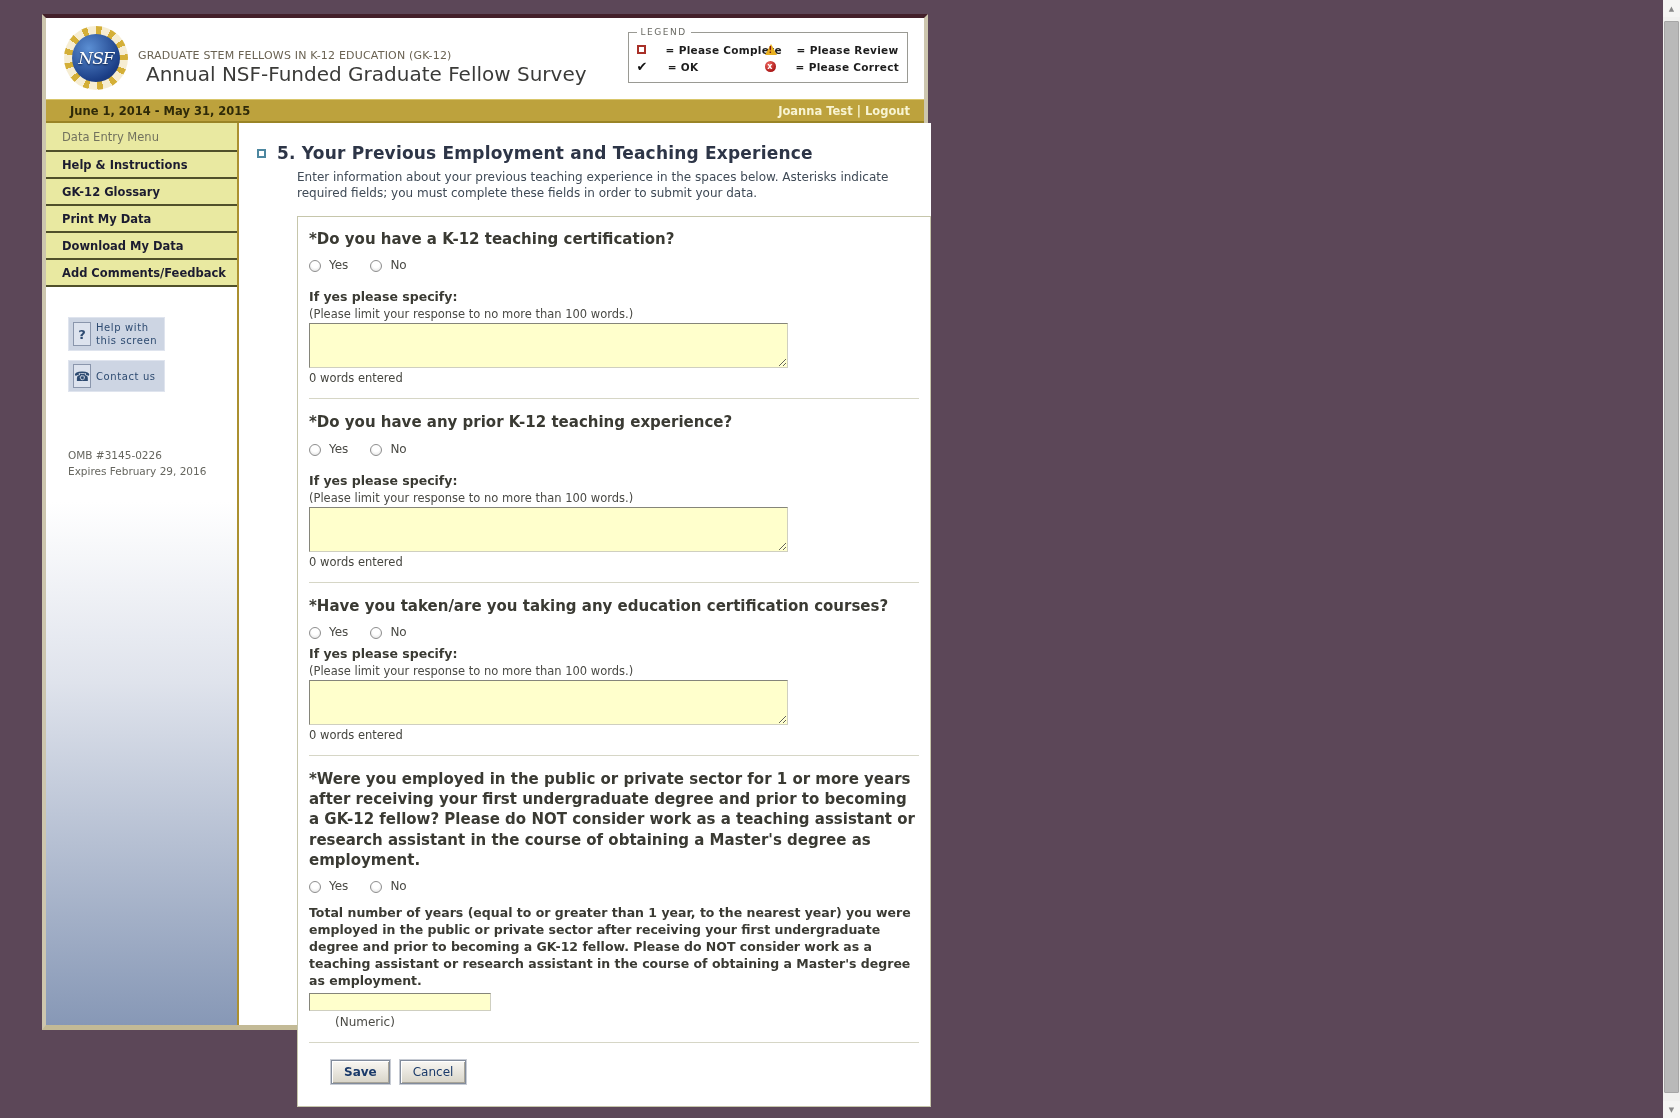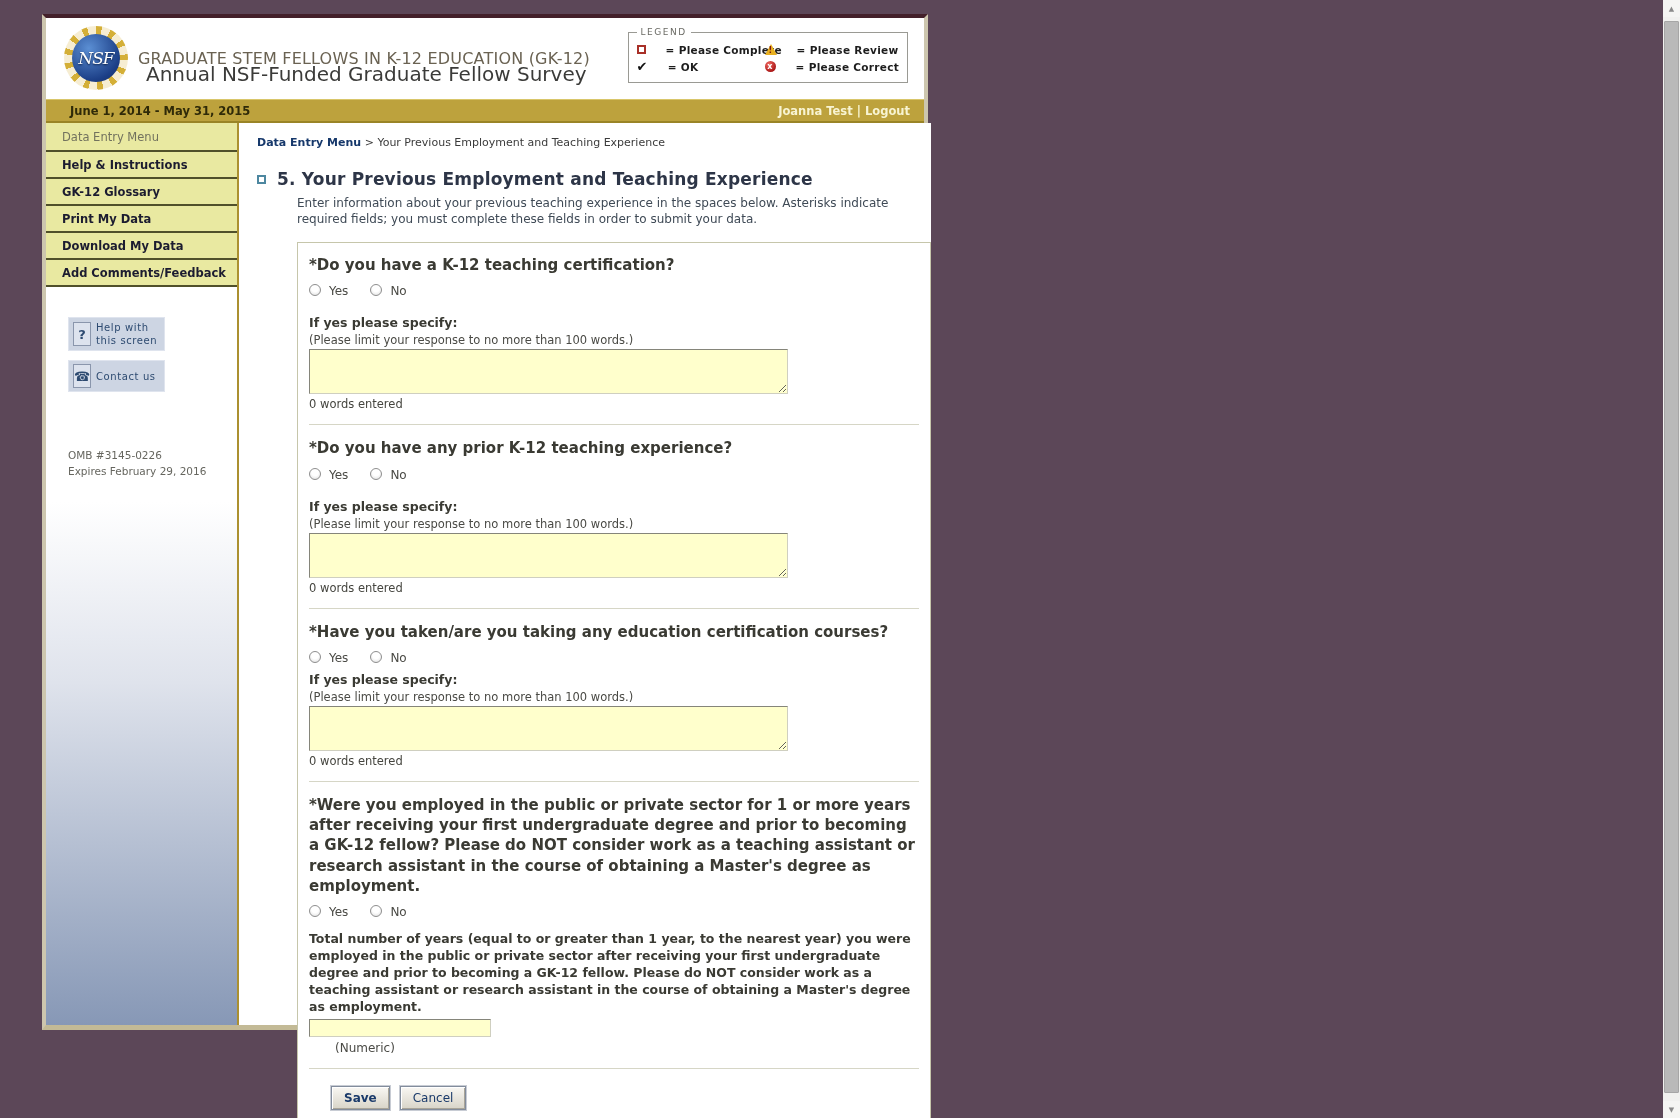--- a/index.html
+++ b/index.html
@@ -32,21 +32,21 @@
   }
   .nsf-globe {
     width:48px; height:48px; border-radius:50%;
     background:radial-gradient(circle at 35% 30%, #5b8fd4, #1c3f87 70%, #122a60);
     display:flex; align-items:center; justify-content:center;
     color:#fff; font-family:"DejaVu Serif", serif; font-style:italic;
     font-size:17px; letter-spacing:-1px; text-shadow:0 1px 2px #0a1c40;
   }
   .hdr-program {
     position:absolute; left:92px; top:31px;
-    font-size:16px; color:#6a6252; letter-spacing:0.2px;
+    font-size:11px; color:#6a6252; letter-spacing:0.2px;
   }
   .hdr-title {
     position:absolute; left:100px; top:44px;
     font-size:20px; color:#3b3b39;
   }
 
   
   .legend-box {
     position:absolute; right:16px; top:9px; width:262px; height:56px;
     border:1px solid #9a9a94; padding:4px 8px 2px 8px; background:#fff;
@@ -132,21 +132,21 @@
 
   
   .formbox {
     margin:15px 0 0 40px; width:634px;
     border:1px solid #c6c6ab; background:#fff;
     padding:12px 11px 18px 11px;
   }
   .divider { border:none; border-top:1px solid #d6d6c6; margin:13px 0; }
 
   .q-text { font-size:15px; font-weight:bold; color:#3a3a33; line-height:1.35; }
-  .radio-row { margin-top:9px; display:flex; align-items:flex-start; gap:8px;
+  .radio-row { margin-top:9px; display:flex; align-items:flex-end; gap:8px;
     font-size:12px; color:#4a4a45; }
   .radio {
     display:inline-block; width:12px; height:12px; border-radius:50%;
     border:1px solid #8e8e8e;
     background:radial-gradient(circle at 50% 35%, #ffffff 40%, #dcdcdc);
     cursor:pointer;
   }
   .radio-gap { width:6px; }
 
   .specify { margin-top:17px; font-size:12.5px; font-weight:bold; color:#3a3a33; }
@@ -261,25 +261,20 @@
         <span class="btn-label">Contact us</span>
       </div>
 
       <div class="omb">
         <div>OMB #3145-0226</div>
         <div>Expires February 29, 2016</div>
       </div>
     </div>
 
     <div class="main">
-      <div class="breadcrumb">
-        <a href="#">Data Entry Menu</a>
-        <span>&gt;</span>
-        <span>Your Previous Employment and Teaching Experience</span>
-      </div>
 
       <div class="title-row">
         <span class="title-square"></span>
         <span class="page-title">5. Your Previous Employment and Teaching Experience</span>
       </div>
       <div class="intro">Enter information about your previous teaching experience in the spaces below. Asterisks indicate required fields; you must complete these fields in order to submit your data.</div>
 
       <div class="formbox">
 
         <div>

